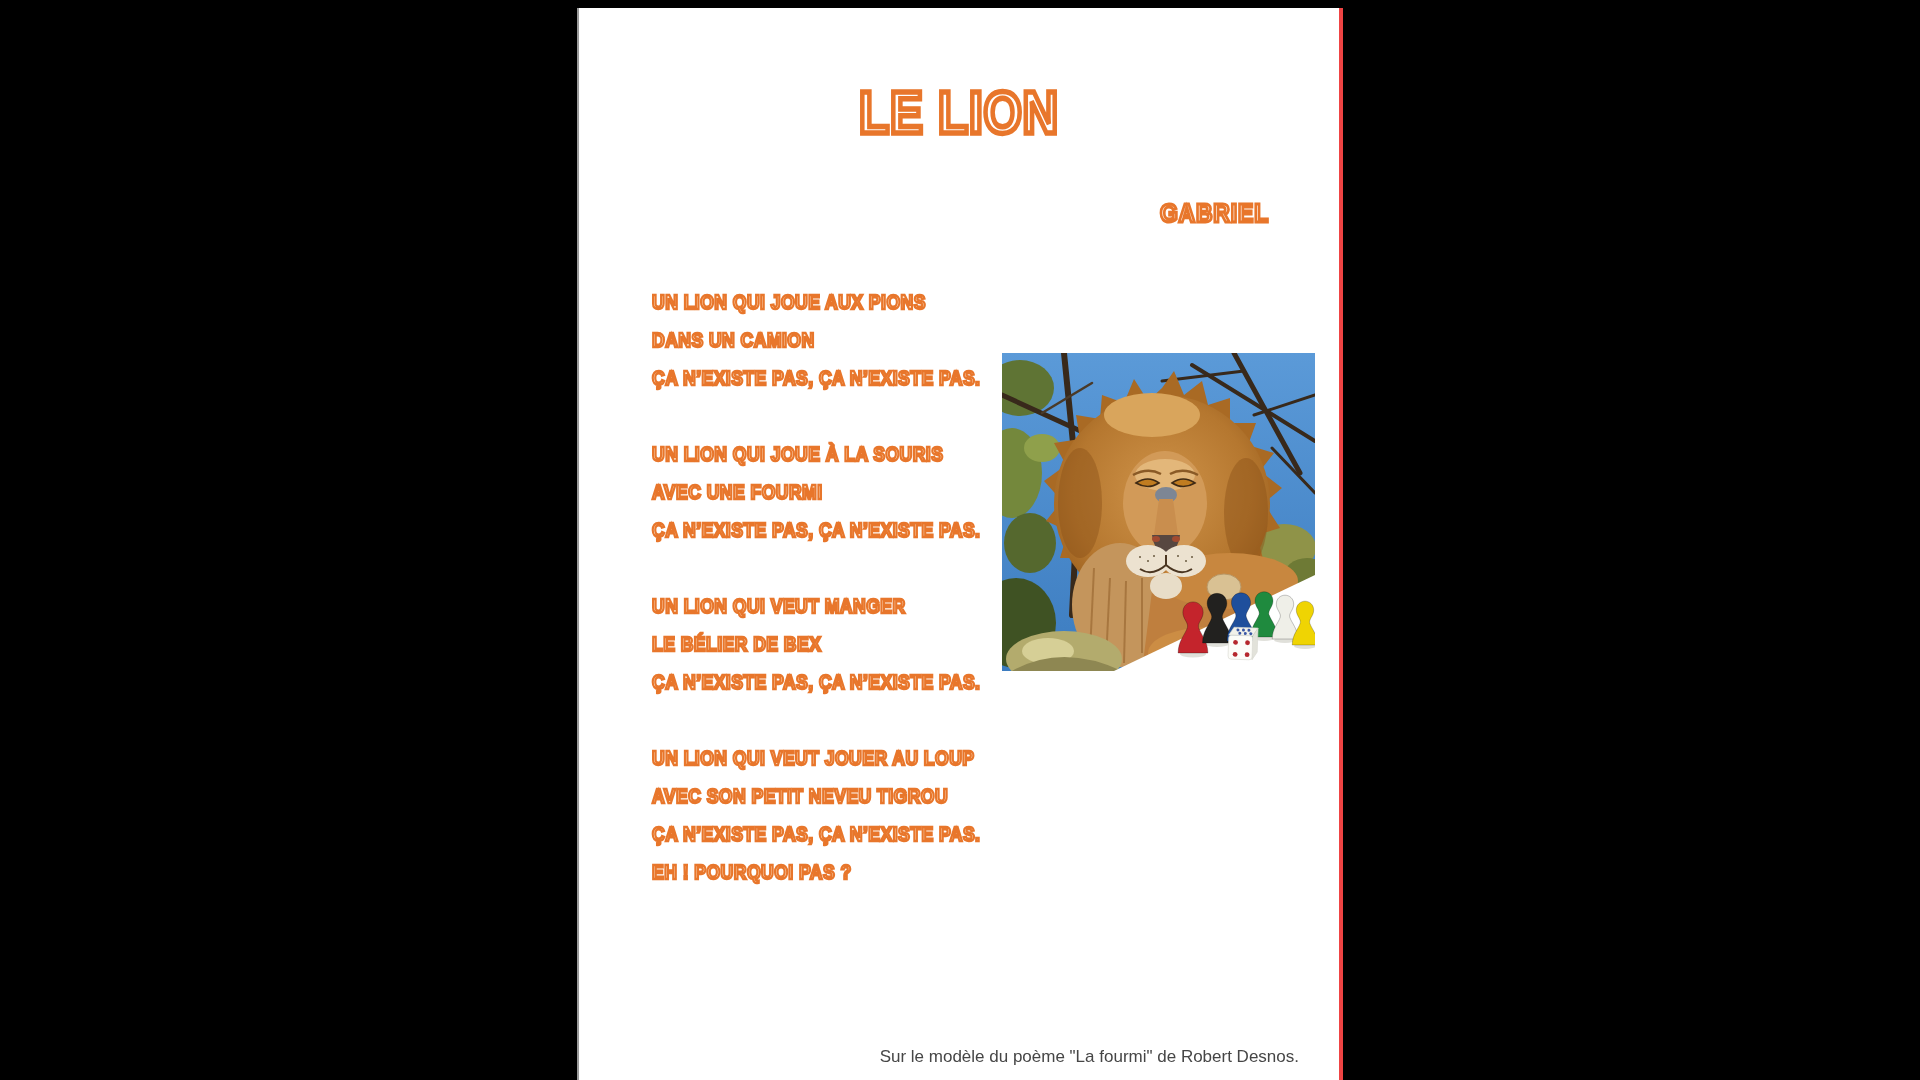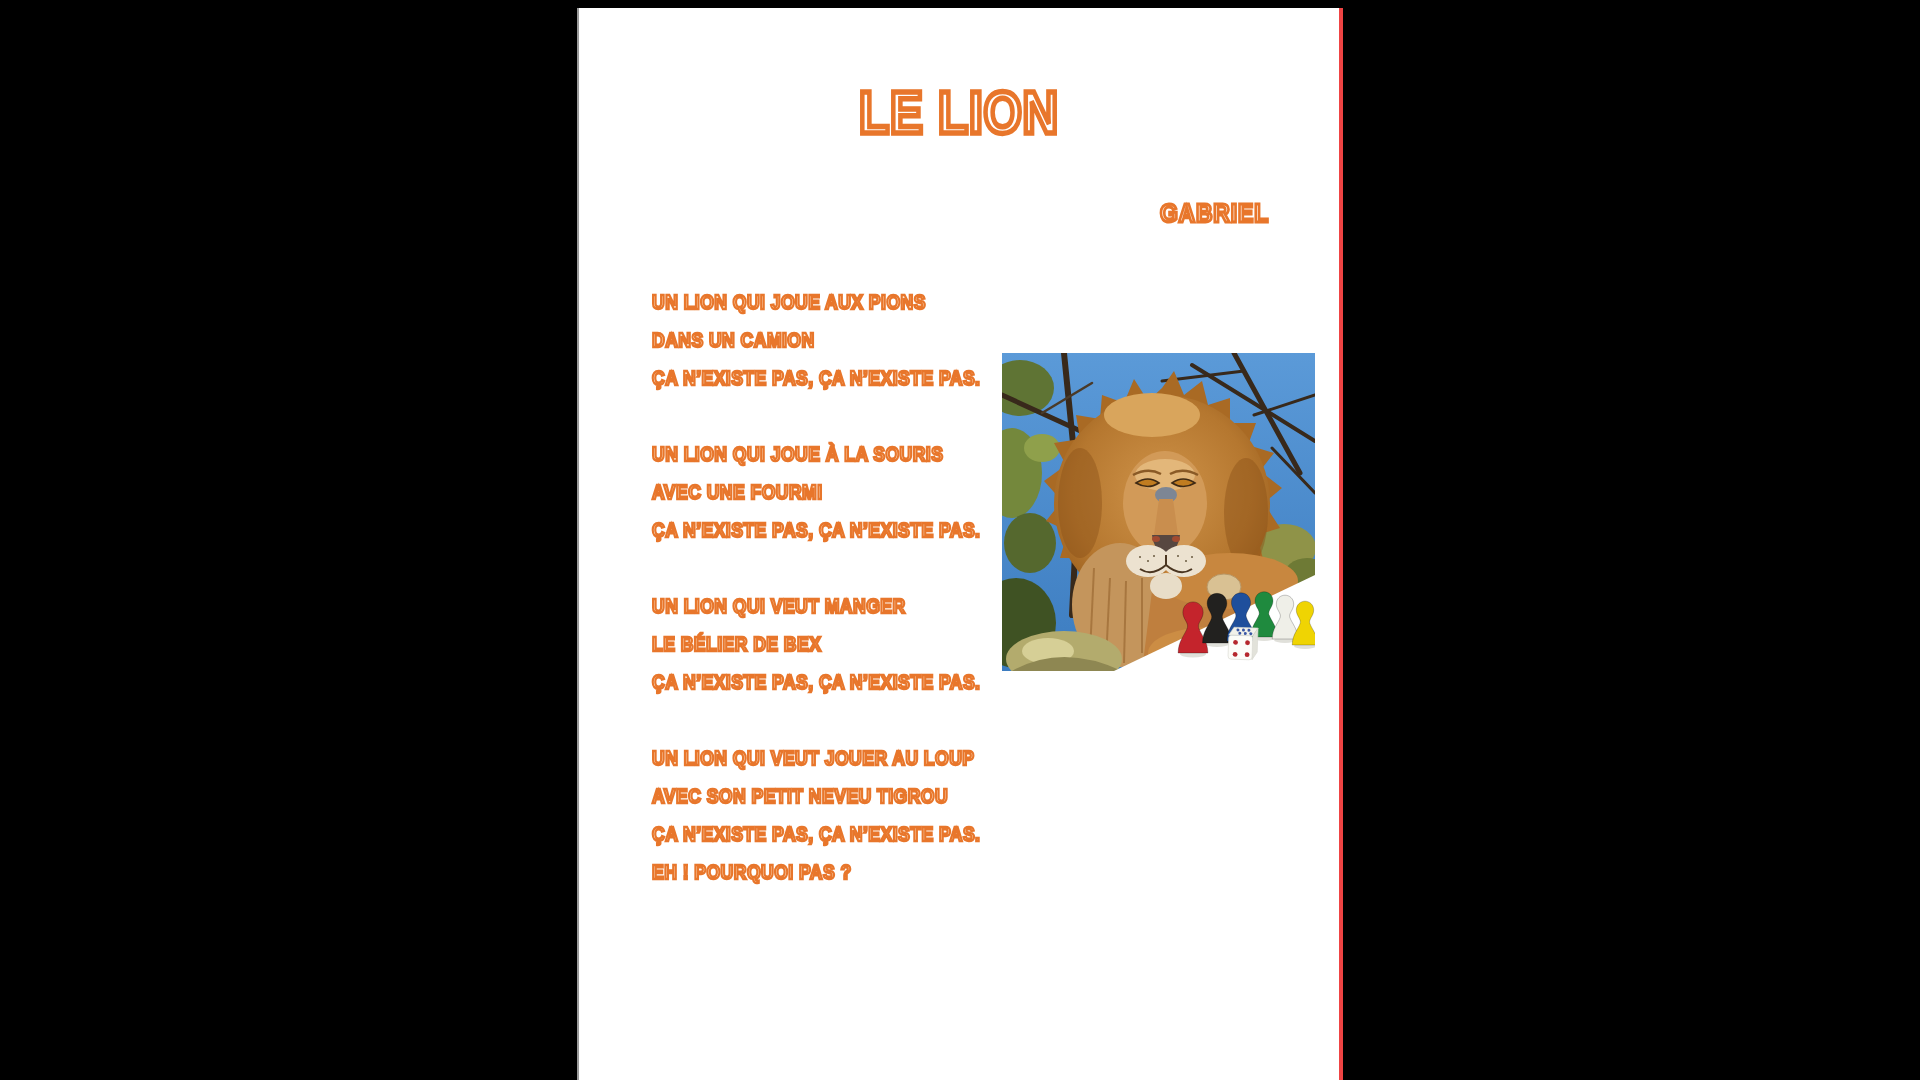--- a/index.html
+++ b/index.html
@@ -188,14 +188,15 @@
               <circle cx="16.5" cy="0.5" r="1.5"></circle>
               <circle cx="22" cy="0.5" r="1.5"></circle>
             <circle cx="13" cy="3.8" r="1.5"></circle>
               <circle cx="18.5" cy="3.8" r="1.5"></circle>
               <circle cx="24" cy="3.8" r="1.5"></circle>
           </g>
         </g>
       </svg>
     </div>
 
+    <div class="footer">Sur le modèle du poème "La fourmi" de Robert Desnos.</div>
   </div>
 </div>
 
 </body></html>

